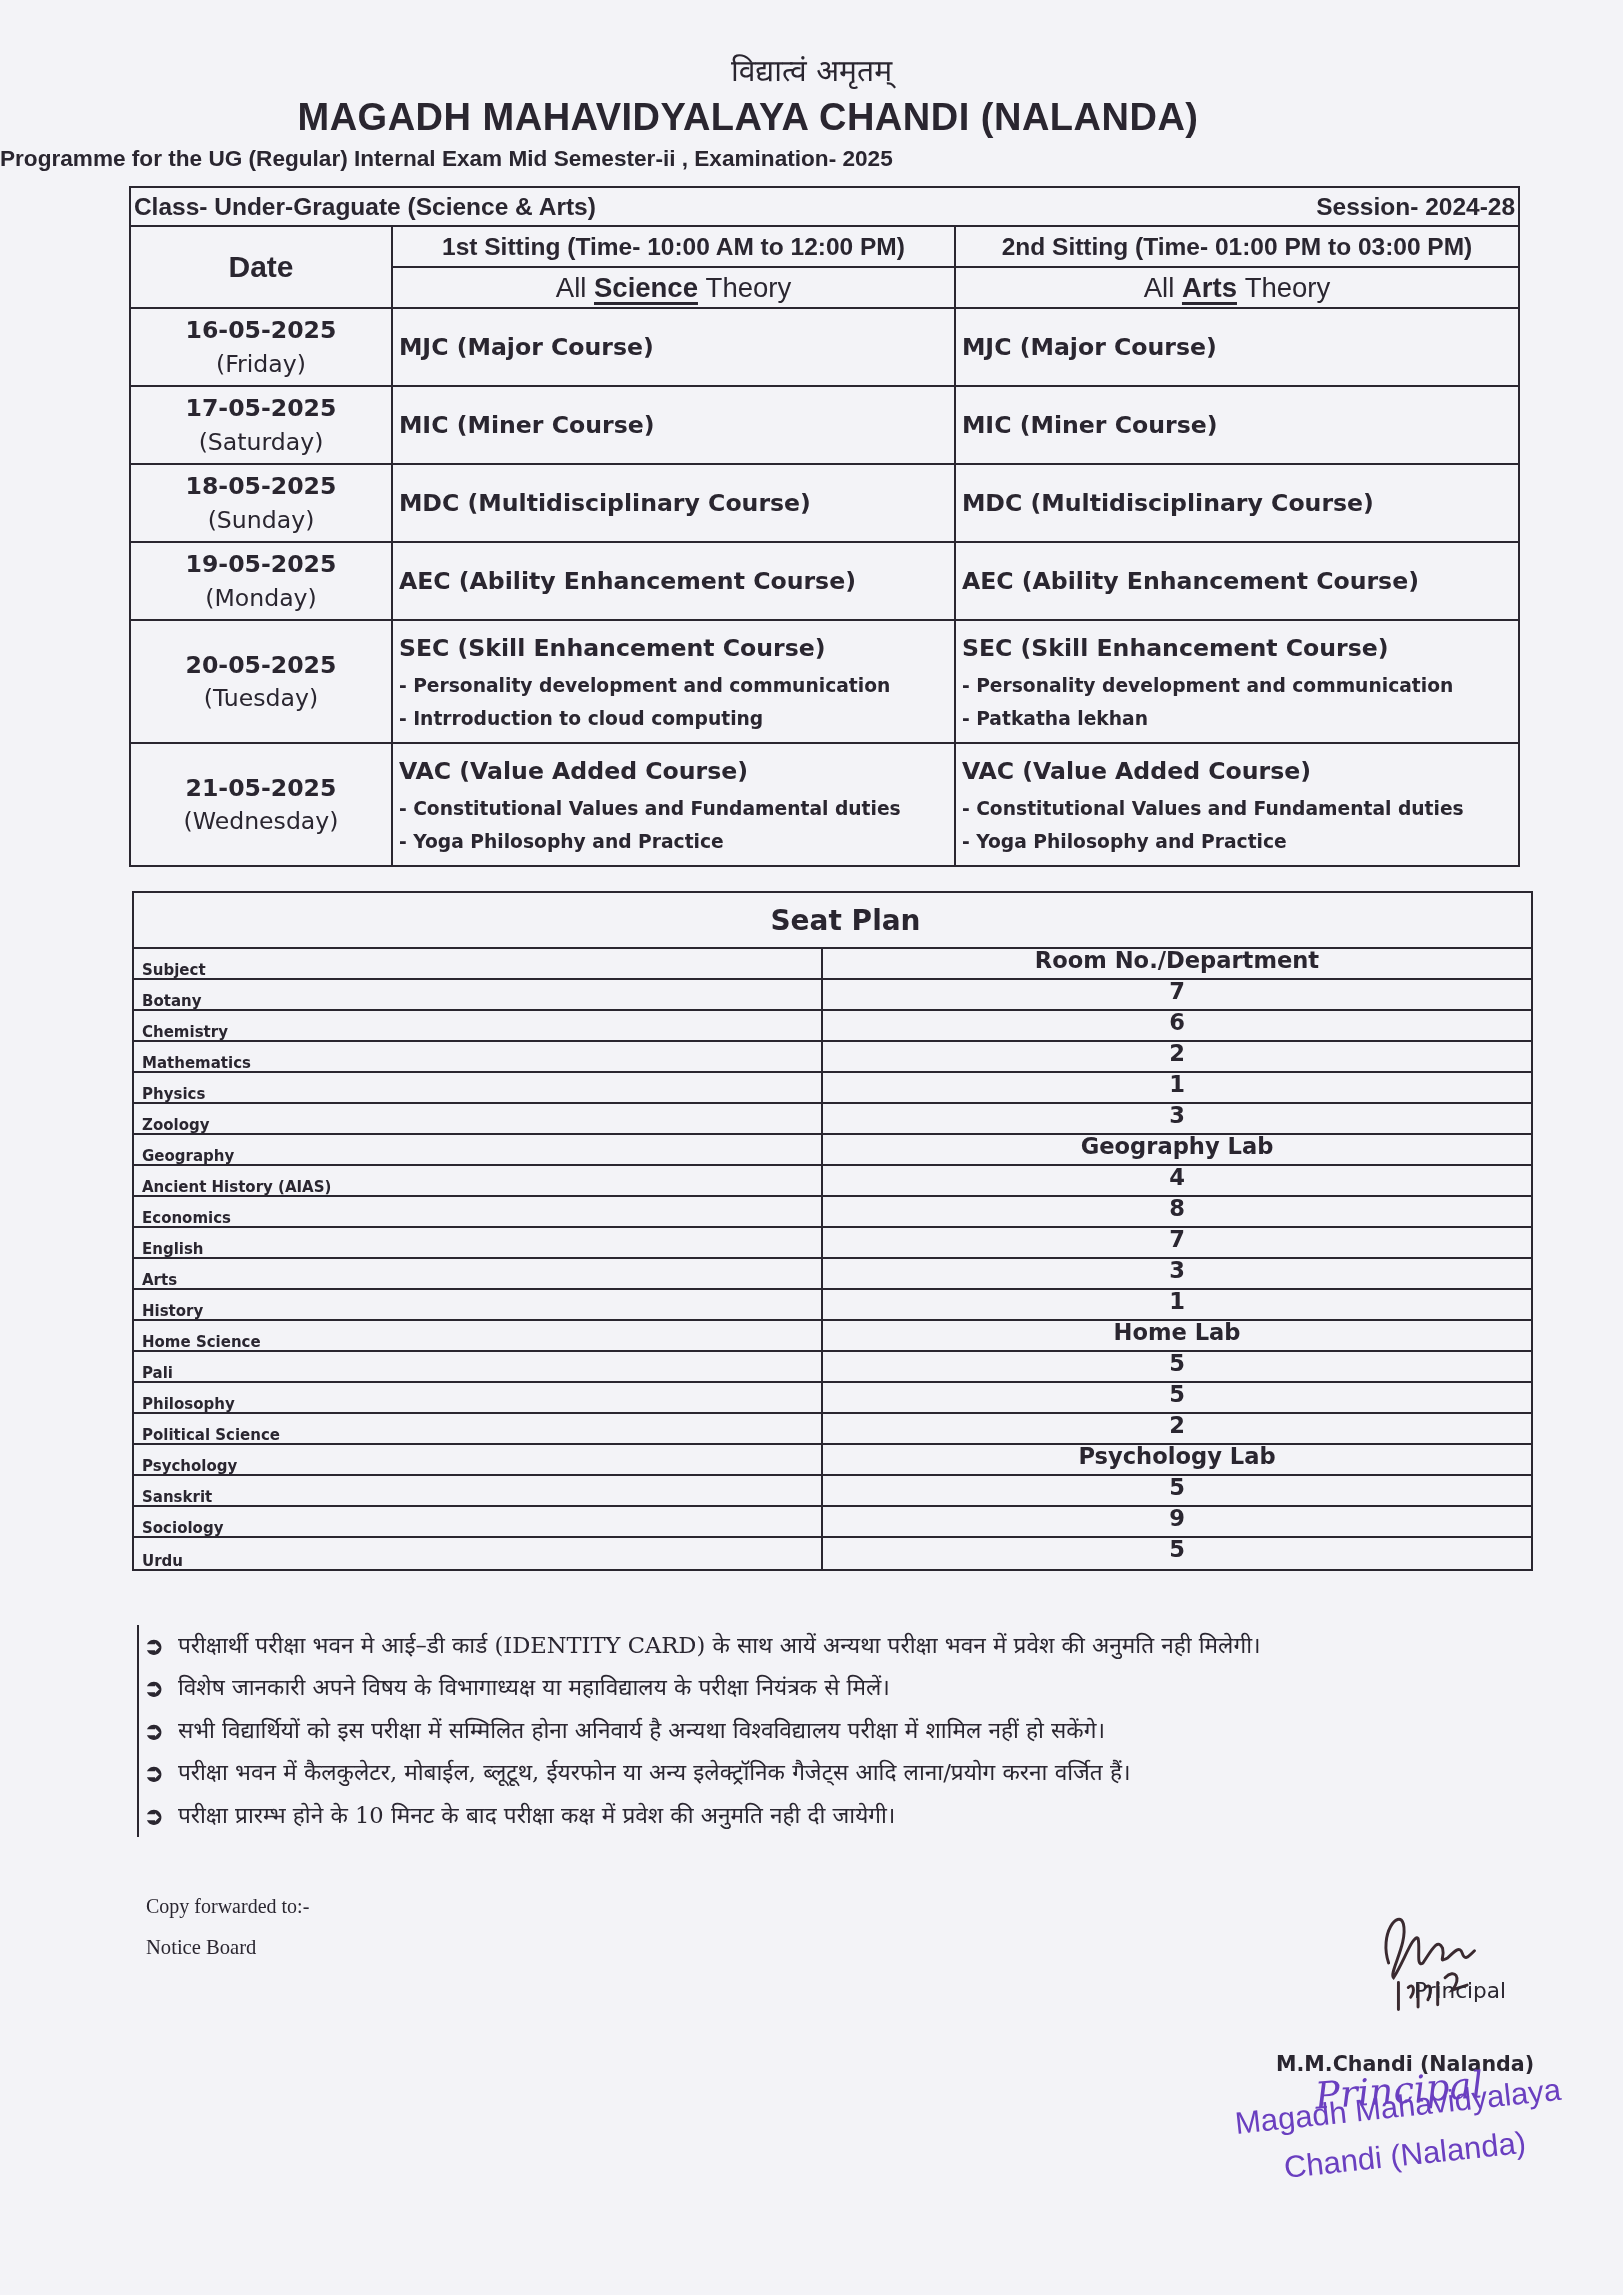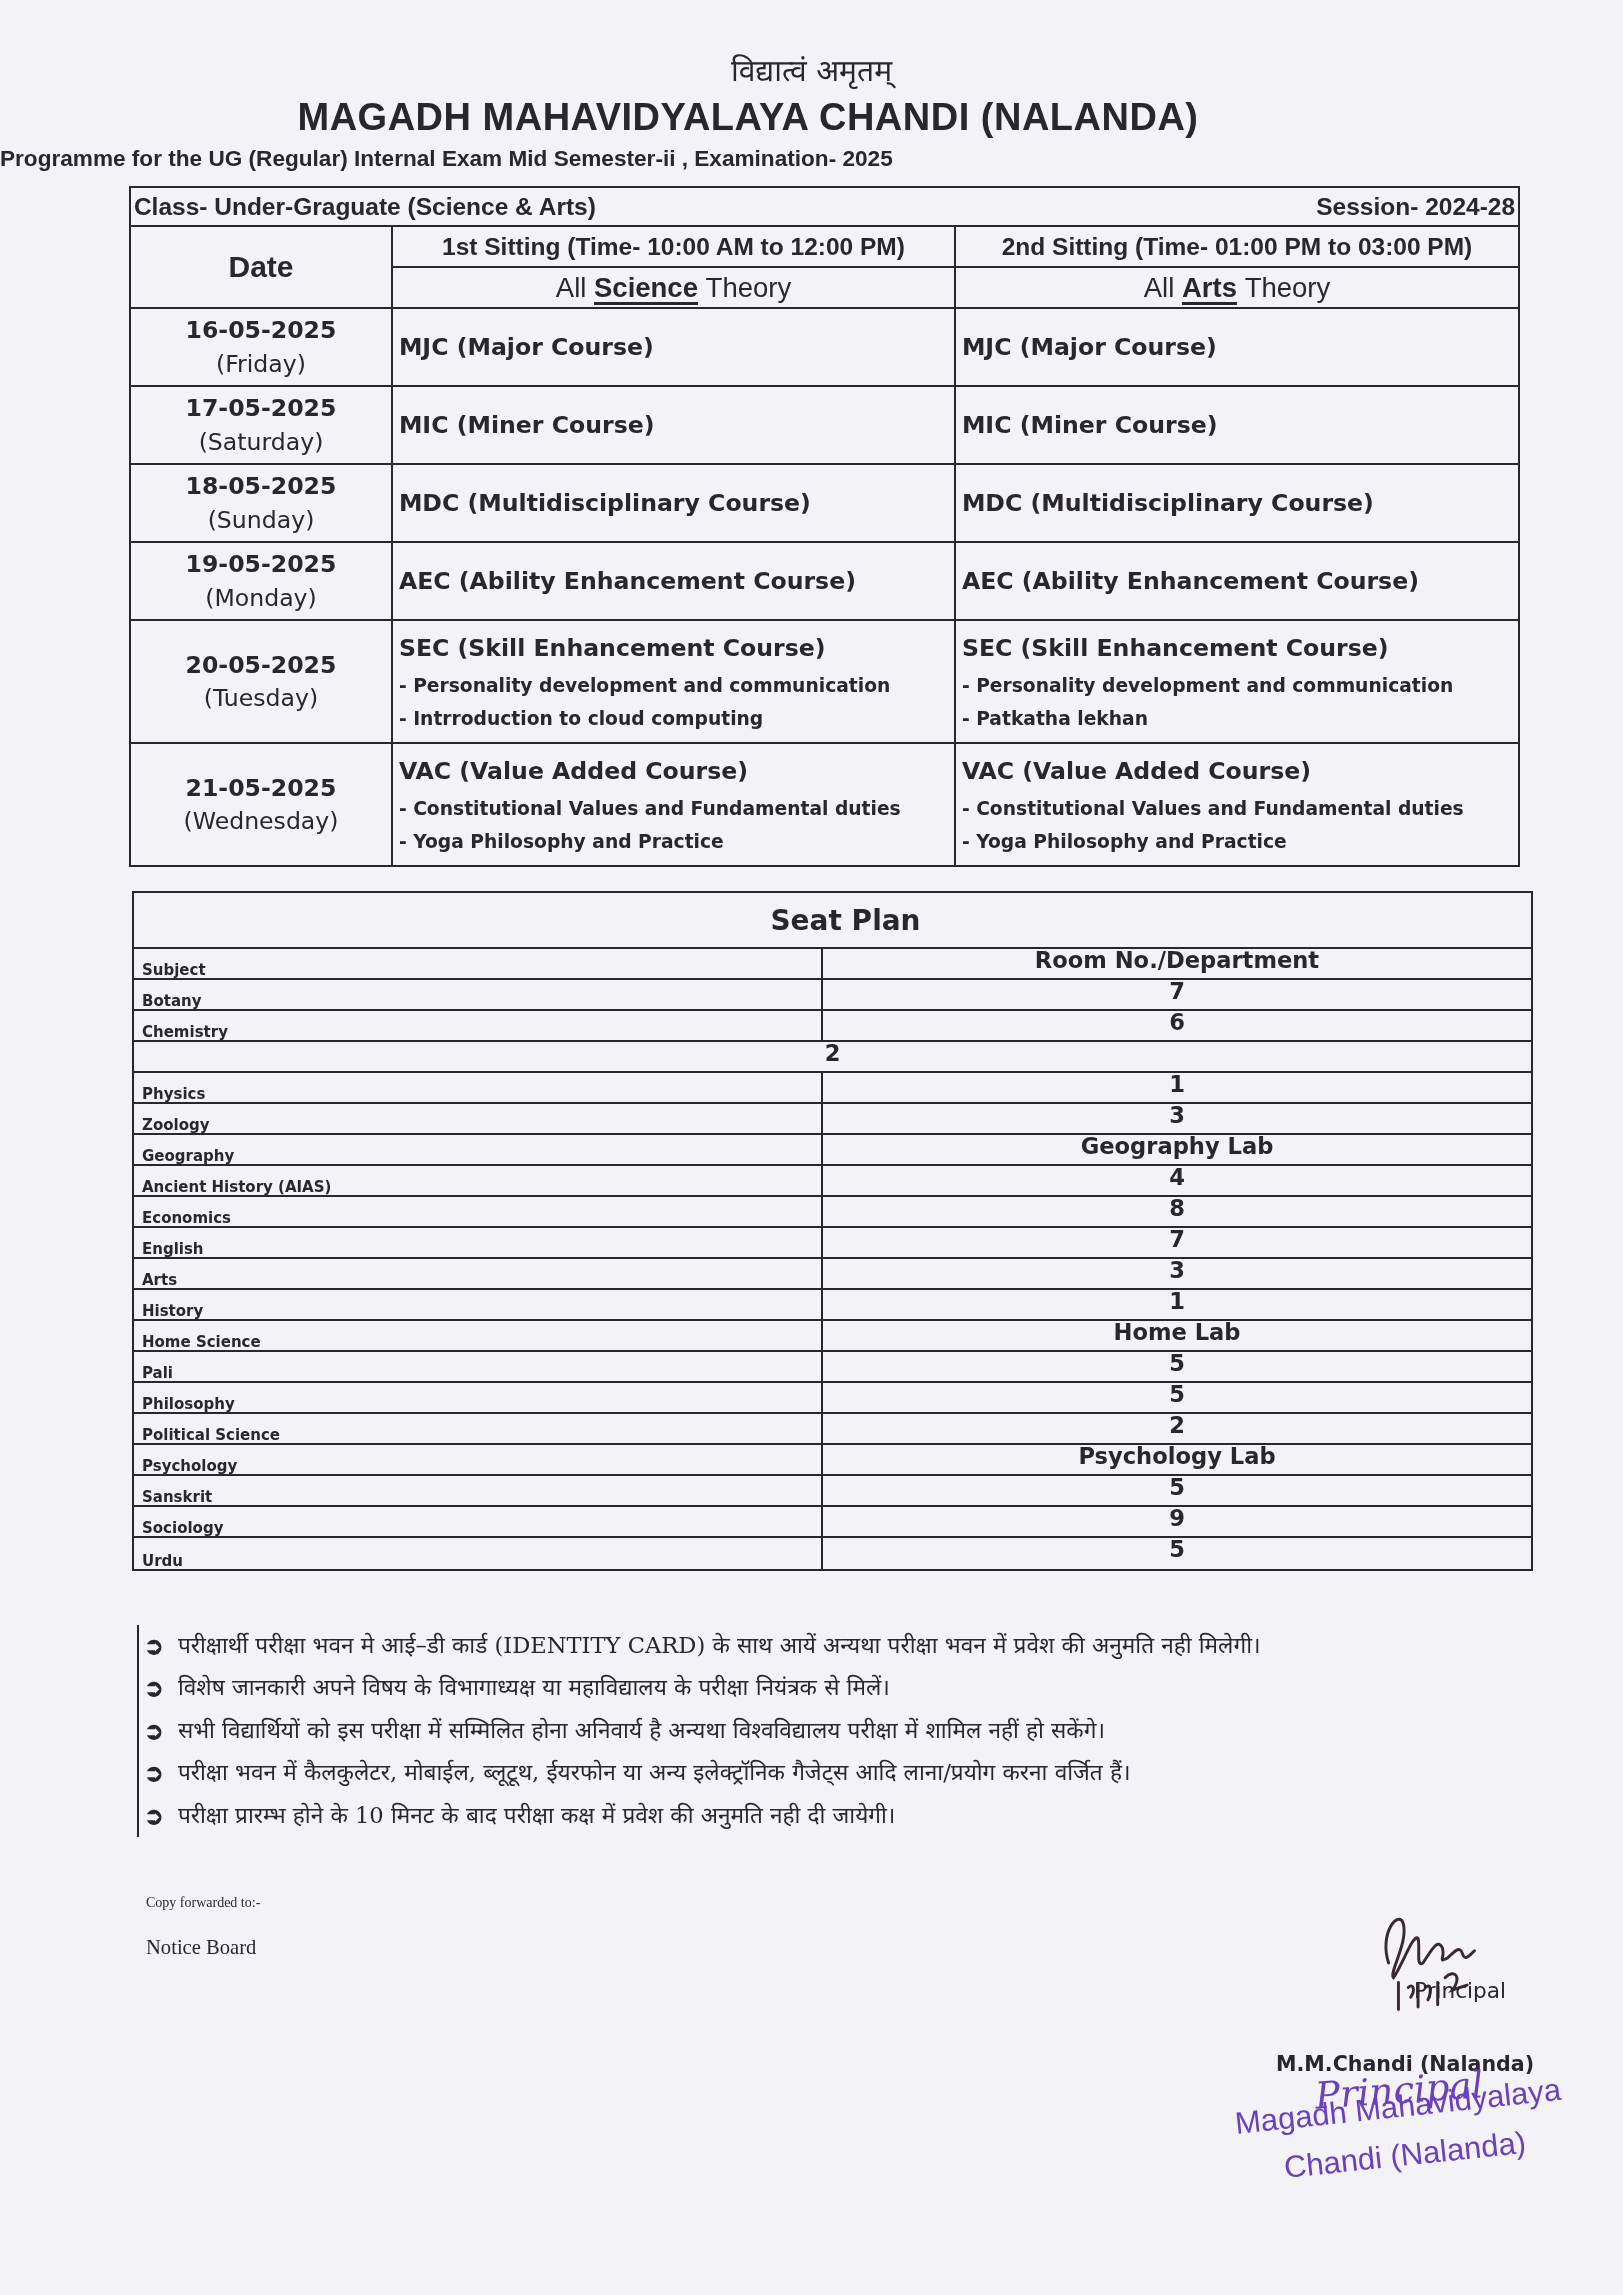--- a/index.html
+++ b/index.html
@@ -46,21 +46,21 @@
   .seat-subj { width: 689px; border-right: 2px solid #2a2630; box-sizing: border-box; font-size: 15px; font-weight: bold; display: flex; align-items: flex-end; padding-left: 8px; line-height: 1; }
   .seat-room { flex: 1; font-size: 22.6px; font-weight: bold; display: flex; justify-content: center; align-items: flex-start; line-height: 1.05; }
 
   
   .notes { position: absolute; left: 137px; top: 1625px; width: 1404px; border-left: 2px solid #2a2630; padding-left: 4.9px; font-family: "DejaVu Serif", serif; }
   .note { display: flex; align-items: flex-start; font-size: 22.6px; line-height: 1.8; }
   .note .bullet { width: 34px; flex-shrink: 0; font-size: 23.6px; font-weight: bold; }
   .note .txt { flex: 1; }
 
   
-  .copy { left: 146px; top: 1895px; font-family: "Liberation Serif", serif; font-size: 14px; }
+  .copy { left: 146px; top: 1895px; font-family: "Liberation Serif", serif; font-size: 20px; }
   .notice { left: 146px; top: 1936px; font-family: "Liberation Serif", serif; font-size: 20.6px; }
   .signature { left: 1369px; top: 1904px; width: 157px; height: 113px; }
   .sig-principal { left: 1414px; top: 1978px; font-size: 21.6px; font-family: "DejaVu Sans", sans-serif; }
   .sig-mm { left: 1276px; top: 2052px; font-size: 20.6px; font-weight: bold; font-family: "DejaVu Sans", sans-serif; }
   .stamp-principal { left: 1315px; top: 2069px; font-family: "DejaVu Serif", serif; font-style: italic; font-size: 37px; color: #6a3fc0; transform: rotate(-4deg); }
   .stamp-line1 { left: 1237px; top: 2106px; font-size: 31px; color: #6a3fc0; transform: rotate(-6deg); transform-origin: left bottom; }
   .stamp-line2 { left: 1286px; top: 2150px; font-size: 31px; color: #6a3fc0; transform: rotate(-6deg); transform-origin: left bottom; }
 </style>
 </head>
 <body>
@@ -183,20 +183,21 @@
   </div>
   <div class="seat-row">
       <div class="seat-subj">Botany</div>
       <div class="seat-room">7</div>
     </div>
   <div class="seat-row">
       <div class="seat-subj">Chemistry</div>
       <div class="seat-room">6</div>
     </div>
   <div class="seat-row">
+      <div class="seat-subj">Mathematics</div>
       <div class="seat-room">2</div>
     </div>
   <div class="seat-row">
       <div class="seat-subj">Physics</div>
       <div class="seat-room">1</div>
     </div>
   <div class="seat-row">
       <div class="seat-subj">Zoology</div>
       <div class="seat-room">3</div>
     </div>

